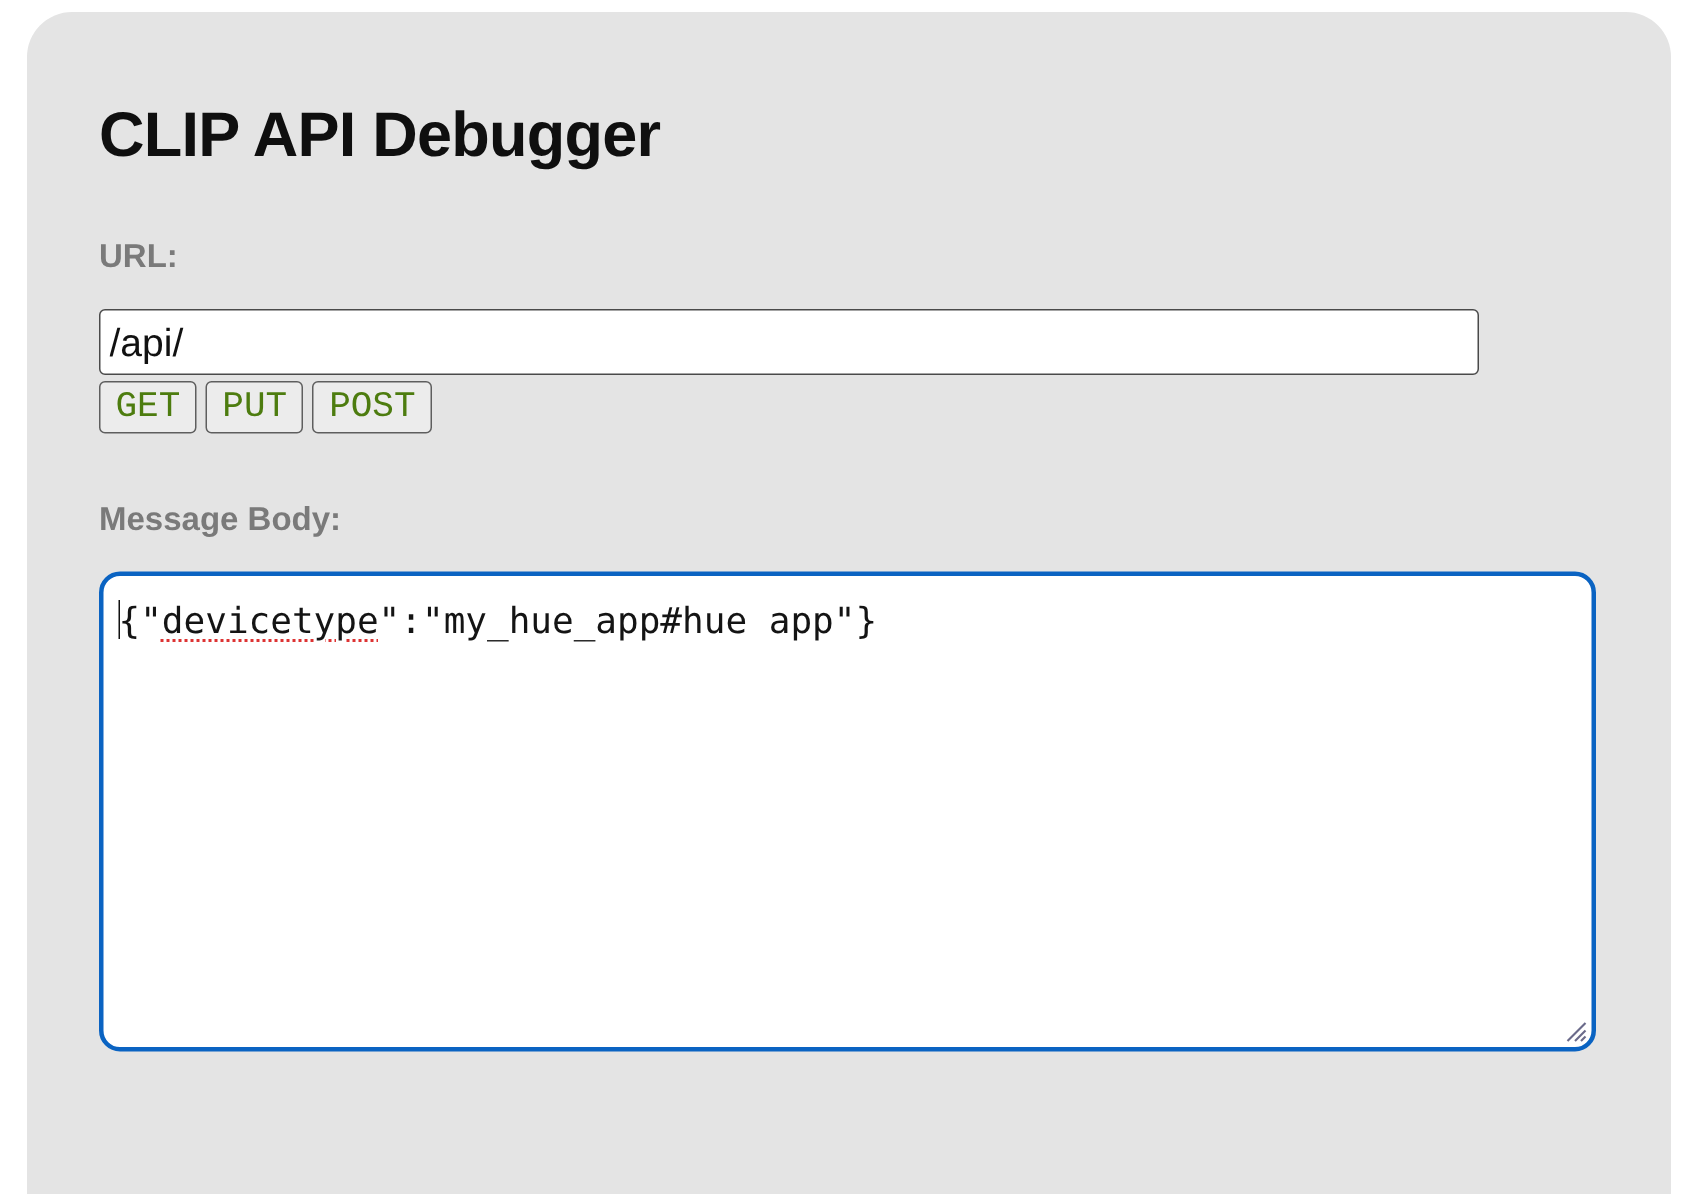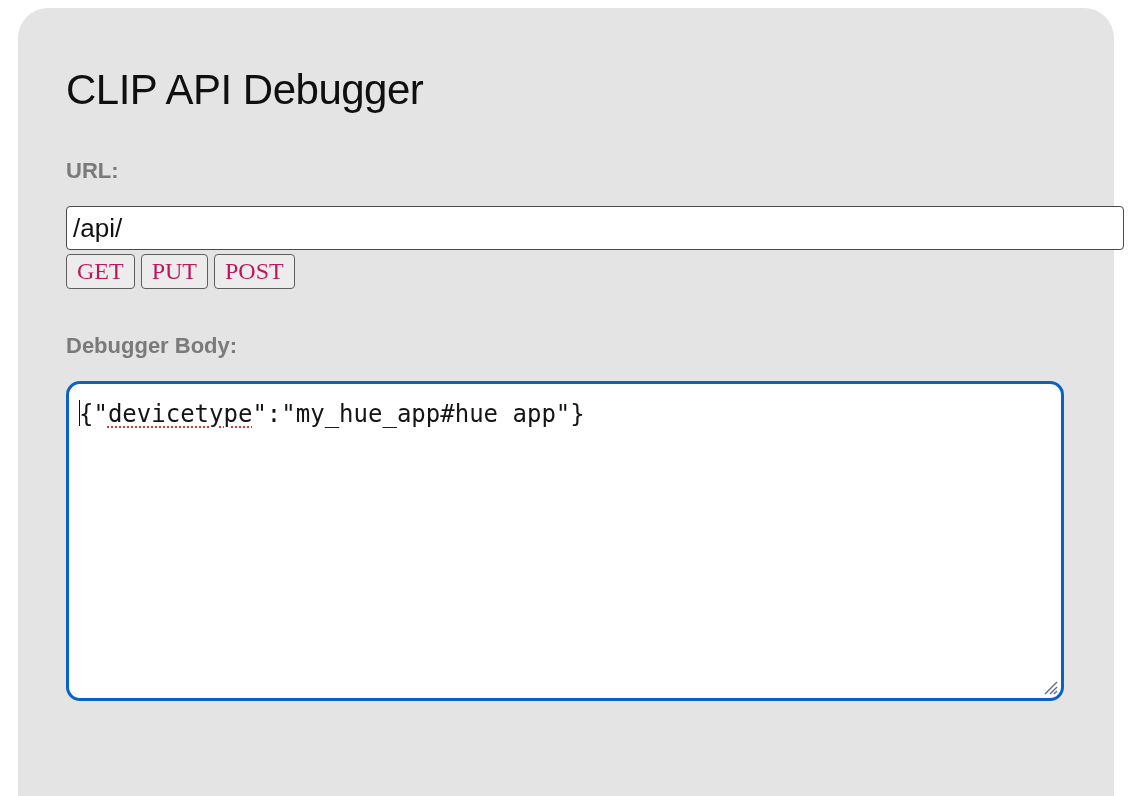--- a/index.html
+++ b/index.html
@@ -15,55 +15,55 @@
     }
     .panel {
       margin: 8px 18px 0 18px;
       background: #e4e4e4;
       border-radius: 30px 30px 0 0;
       padding: 58px 48px 28px 48px;
       height: 788px;
     }
     .title {
       font-size: 42px;
-      font-weight: 400;
+      font-weight: 700;
       color: #0f0f0f;
       letter-spacing: -0.5px;
     }
     .section-label {
       margin-top: 44px;
       font-size: 22px;
       font-weight: 700;
       color: #7a7a7a;
     }
     .url-input {
       margin-top: 22px;
-      width: 1058px;
+      width: 920px;
       height: 44px;
       background: #ffffff;
       border: 1.5px solid #4a4a4a;
       border-radius: 4px;
       font-size: 26px;
       padding: 4px 6px;
       font-family: Verdana, Geneva, Tahoma, sans-serif;
       color: #111;
     }
     .btn-row {
       margin-top: 4px;
       display: flex;
       gap: 6px;
     }
     .method-btn {
       background: #ececec;
       border: 1.5px solid #5e5e5e;
       border-radius: 4px;
       font-size: 24px;
-      font-family: Liberation Serif, serif;
+      font-family: Liberation Mono, monospace;
       padding: 3px 10px;
-      color: #be185d;
+      color: #4d7c0f;
       cursor: pointer;
     }
     .body-area-wrap {
       margin-top: 22px;
       position: relative;
       width: 998px;
     }
     .body-area {
       width: 998px;
       height: 320px;
@@ -115,21 +115,21 @@
   <div class="section-label">URL:</div>
 
   <input type="text" class="url-input" value="/api/" style="">
 
   <div class="btn-row">
     <button class="method-btn">GET</button>
     <button class="method-btn">PUT</button>
     <button class="method-btn">POST</button>
   </div>
 
-  <div class="section-label">Debugger Body:</div>
+  <div class="section-label">Message Body:</div>
 
   <div class="body-area-wrap">
     <div class="body-area" contenteditable="true" spellcheck="false" style=""><span class="body-text"><span class="caret"></span>{"<span class="spell">devicetype</span>":"my_hue_app#hue app"}</span></div>
     <span class="resize-handle">
       <svg width="16" height="16" viewBox="0 0 16 16">
         <line x1="3" y1="15" x2="15" y2="3" stroke="#6a6a8a" stroke-width="1.4"></line>
         <line x1="8" y1="15" x2="15" y2="8" stroke="#6a6a8a" stroke-width="1.4"></line>
         <line x1="12" y1="15" x2="15" y2="12" stroke="#6a6a8a" stroke-width="1.4"></line>
       </svg>
     </span>

